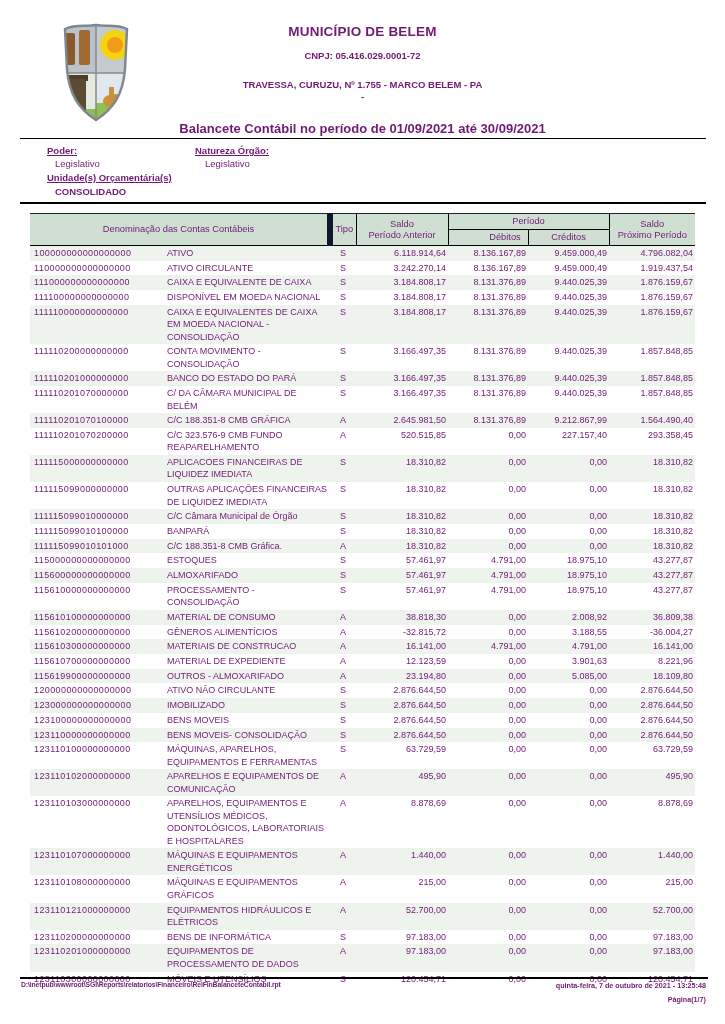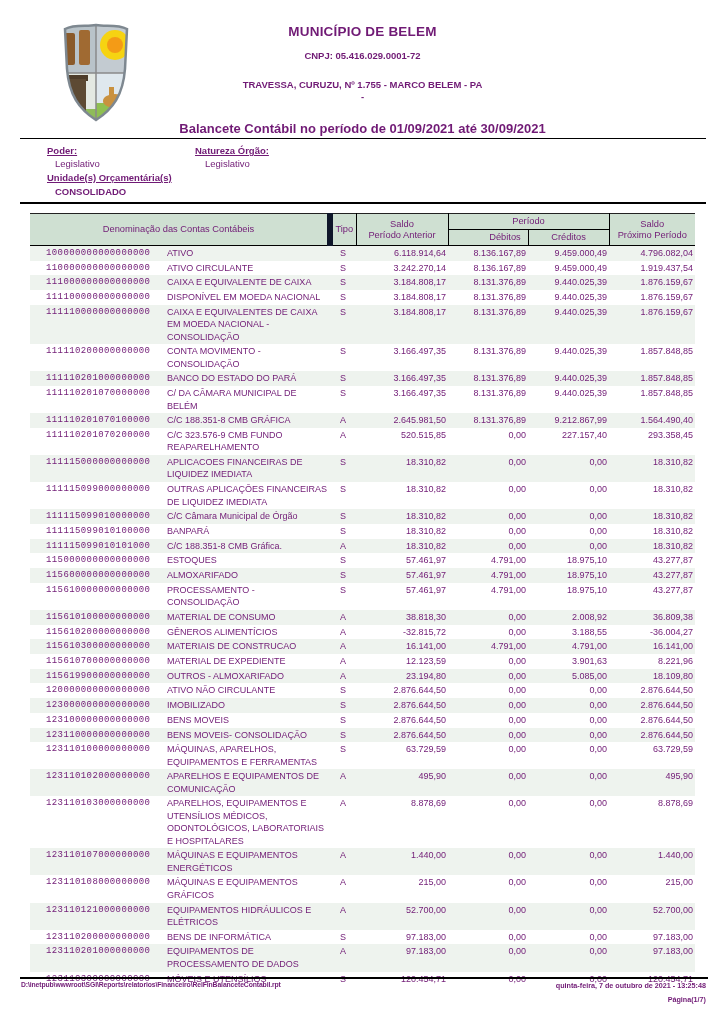--- a/index.html
+++ b/index.html
@@ -44,21 +44,21 @@
   .th-denom  { border-right:6px solid #0f172a;margin-top:40px; }
   .th-tipo   { border-right:1px solid #000; }
   .th-sant   { border-right:1px solid #000; }
   .th-per    { border-bottom:1px solid #000; border-right:1px solid #000; }
   .th-deb    { border-right:1px solid #000;padding-left:36px; }
   .th-cred   { border-right:1px solid #000; }
   .th-bot    { border-bottom:1.5px solid #000; }
 
   tbody td { font-size:9px; line-height:12.4px; padding:1px 2px 1.3px; vertical-align:top; }
   tbody tr:nth-child(odd) td { background:var(--row-alt-bg); }
-  td.col-code { letter-spacing:.4px; padding-left:16px;font-family:Liberation Mono, monospace; }
+  td.col-code { letter-spacing:.4px; padding-left:4px; }
   td.col-name { white-space:pre-line; }
   td.col-tipo { text-align:center; }
   td.col-num  { text-align:right; padding-right:2px; }
 
   
   .footer-rule { position:absolute; left:20px; right:17px; top:977px; border-top:2.5px solid #000; }
   .footer-path { position:absolute; left:21px; top:981px; font-size:6.8px; font-weight:bold; letter-spacing:-.1px; }
   .footer-datetime { position:absolute; right:19px; top:981px; font-size:7.2px; font-weight:bold; }
   .footer-page { position:absolute; right:19px; top:995px; font-size:7.2px; font-weight:bold; }
 </style>

